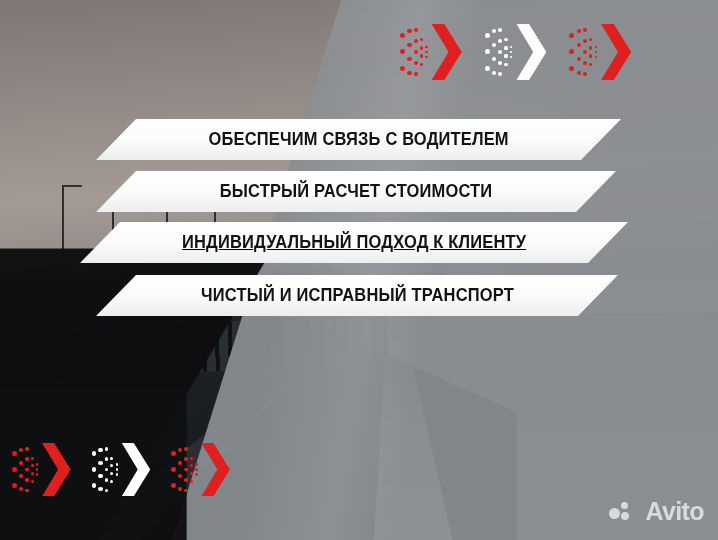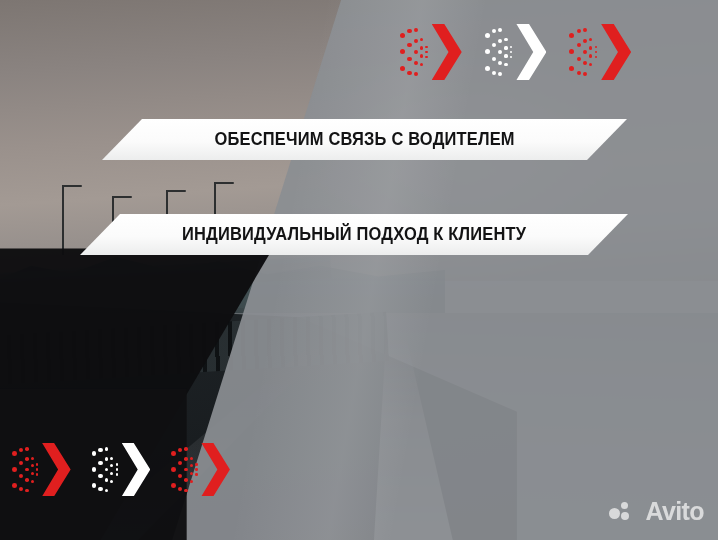--- a/index.html
+++ b/index.html
@@ -352,31 +352,39 @@
             <div class="dot" style="width: 2.47px; height: 2.47px; background: rgb(224, 31, 31);"></div>
             <div class="dot" style="width: 2.47px; height: 2.47px; background: rgb(224, 31, 31);"></div>
           </div>
         </div>
         <div class="solid-chev" style="width: 28.5px; height: 53.2px; margin-left: 3.8px; background: rgb(224, 31, 31); clip-path: polygon(0% 0%, 42% 0%, 100% 50%, 42% 100%, 0% 100%, 56% 50%);"></div>
       </div>
     </div>
 
   <div class="rows">
 
-    <div class="row" style="left:102px;top:119px;width:525px;
+    <div class="row" style="left:96px;top:119px;width:525px;
                 clip-path:polygon(40px 0,525px 0,485px 41px,0 41px);">
       <span>ОБЕСПЕЧИМ СВЯЗЬ С ВОДИТЕЛЕМ</span>
     </div>
 
-
-    <div class="row" style="left:80px;top:214px;width:548px;
-                clip-path:polygon(40px 0,548px 0,508px 41px,0 41px);">
+    <div class="row" style="left:96px;top:171px;width:520px;
+                clip-path:polygon(40px 0,520px 0,480px 41px,0 41px);">
+      <span>БЫСТРЫЙ РАСЧЕТ СТОИМОСТИ</span>
+    </div>
+
+    <div class="row" style="left:80px;top:222px;width:548px;
+                clip-path:polygon(40px 0,548px 0,508px 41px,0 41px);text-decoration:underline;">
       <span>ИНДИВИДУАЛЬНЫЙ ПОДХОД К КЛИЕНТУ</span>
     </div>
 
+    <div class="row" style="left:96px;top:275px;width:522px;
+                clip-path:polygon(40px 0,522px 0,482px 41px,0 41px);">
+      <span>ЧИСТЫЙ И ИСПРАВНЫЙ ТРАНСПОРТ</span>
+    </div>
 
 
 
   </div>
 
   <div class="avito">
     <div class="avito-mark">
       <i style="left:0;top:6px;width:11px;height:11px;"></i>
       <i style="left:12px;top:0;width:7px;height:7px;"></i>
       <i style="left:12px;top:10px;width:8px;height:8px;"></i>

